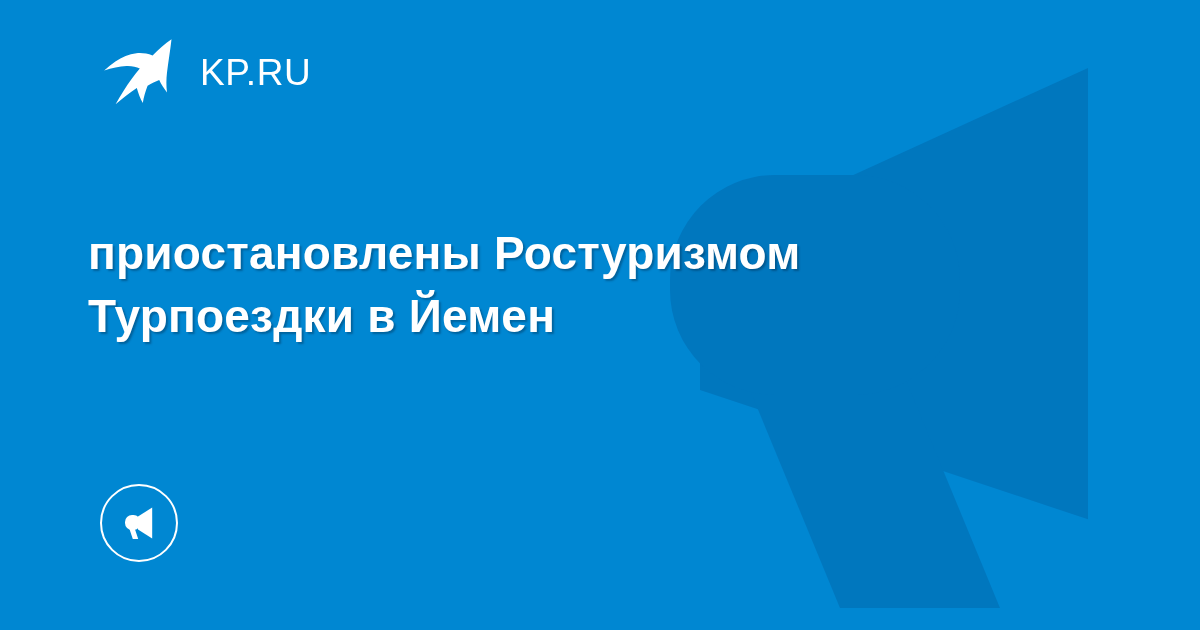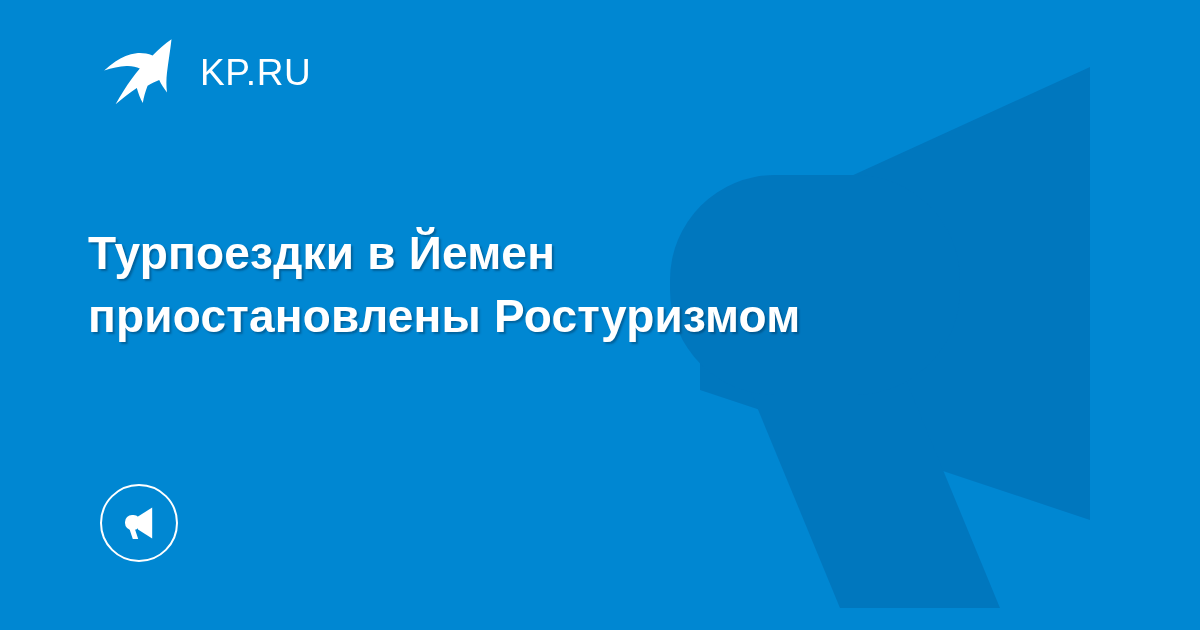--- a/index.html
+++ b/index.html
@@ -9,21 +9,21 @@
   body {
     width: 1200px;
     height: 630px;
     overflow: hidden;
     font-family: "Liberation Sans", sans-serif;
     background: #0087d2;
   }
 
   .card {
     position: relative;
-    width: 1200px;
+    width: 1088px;
     height: 630px;
     background: #0087d2;
     overflow: hidden;
   }
 
   
   .watermark {
     position: absolute;
     left: 0;
     top: 0;
@@ -125,22 +125,22 @@
            C40.8 61.2 42.4 55.4 44.6 49.8
            C48.6 47.4 52.5 45.4 56.2 44.0
            C58.2 48.2 60.8 52.4 64.0 56.4
            C63.2 49.8 63.2 43.0 64.0 36.4
            C65.4 25.6 67.2 14.4 68.5 3.2 Z"></path>
     </svg>
     <span class="brand-name">KP.RU</span>
   </div>
 
   <div class="headline">
+    <span class="headline-line">приостановлены Ростуризмом</span>
     <span class="headline-line">Турпоездки в Йемен</span>
-    <span class="headline-line">приостановлены Ростуризмом</span>
   </div>
 
   <div class="badge">
     <svg class="badge-icon" viewBox="0 0 40 40" aria-hidden="true">
       <path fill="#ffffff" d="M33.2 4.5 L33.2 35.5 L19.0 26.5 L19.0 13.5 Z"></path>
       <rect x="6.0" y="12.0" width="15.5" height="15.0" rx="7.0" ry="7.0" fill="#ffffff"></rect>
       <path fill="#ffffff" d="M9.8 24.0 L15.2 24.0 L19.2 36.0 L13.8 36.0 Z"></path>
     </svg>
   </div>
 

